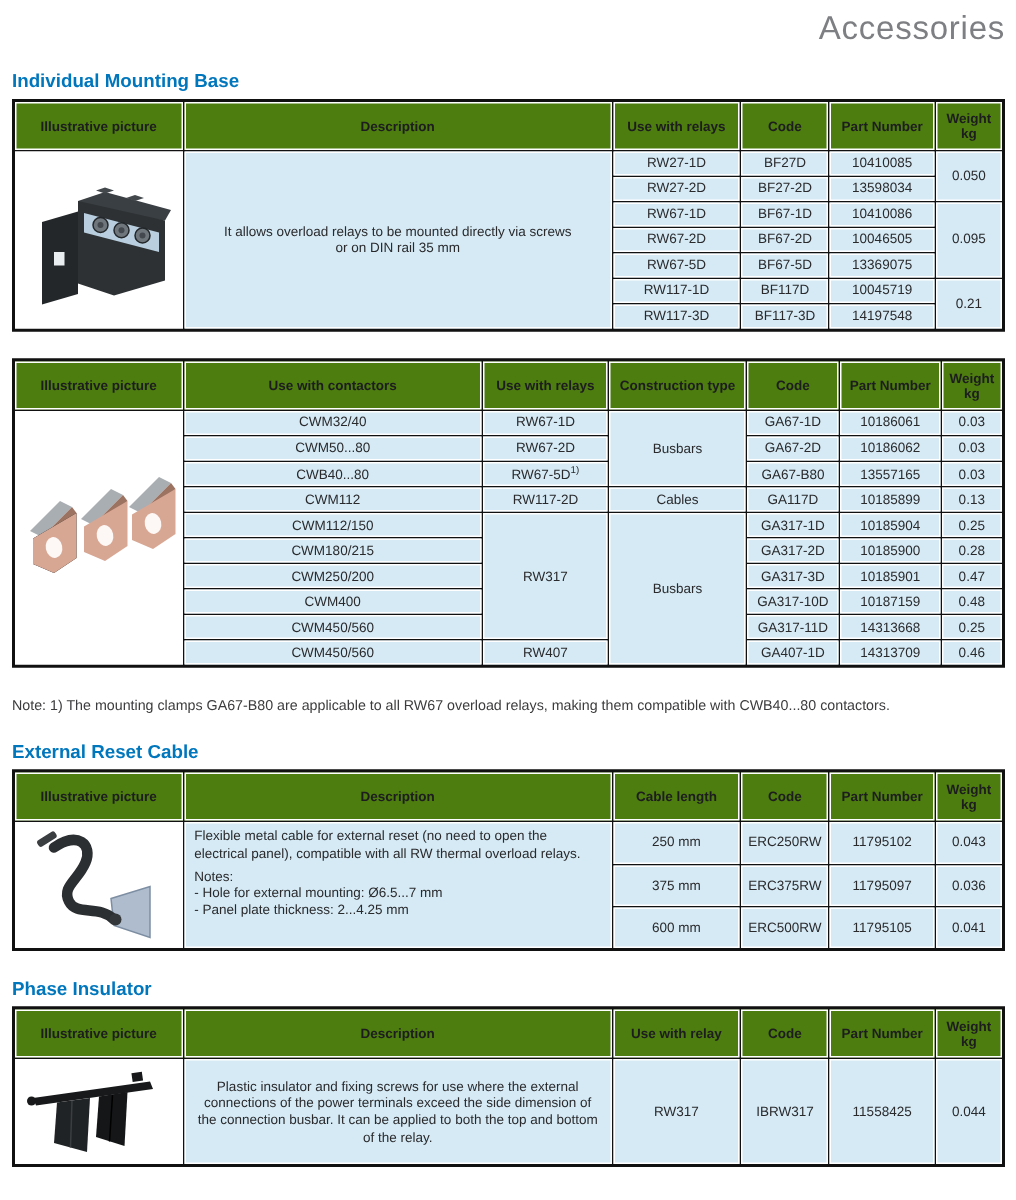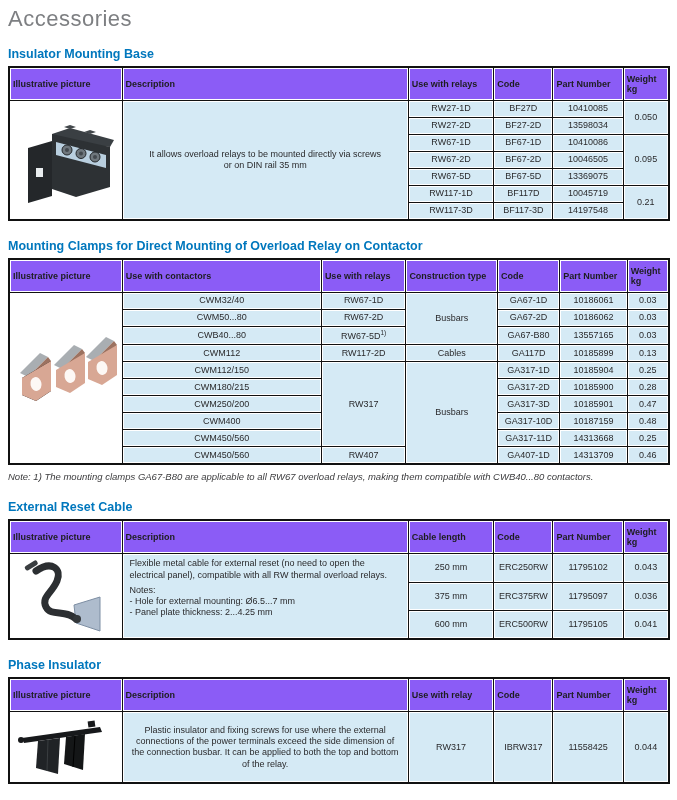--- a/index.html
+++ b/index.html
@@ -1,43 +1,43 @@
 <!DOCTYPE html>
 <html><head>
 <meta charset="utf-8">
 <style>
   html,body{margin:0;padding:0;background:#fff;}
   body{width:677px;height:800px;font-family:"Liberation Sans",sans-serif;color:#2a2a2c;overflow:hidden;}
   .page{padding:6px 7px 0 8px;}
-  .page-title{font-size:22px;font-weight:400;color:#7d7f82;letter-spacing:.5px;}
+  .page-title{font-size:22px;font-weight:400;color:#7d7f82;letter-spacing:.5px;text-align:right;}
   .section{margin-top:18px;}
   .section.first{margin-top:15px;}
   h2{font-size:12.5px;font-weight:bold;color:#0077bd;margin:0 0 5px 0;}
   table{border-collapse:separate;border-spacing:1px;background:#111;border:1px solid #111;table-layout:fixed;width:662px;}
-  th{background:#8b5cf6;border:1px solid #fff;font-size:9px;font-weight:bold;color:#1d1d1f;padding:5px 2px;text-align:left;}
+  th{background:#4d7c0f;border:1px solid #fff;font-size:9px;font-weight:bold;color:#1d1d1f;padding:5px 2px;text-align:center;}
   td{background:#d5eaf5;border:1px solid #fff;font-size:9px;color:#2a2a2c;text-align:center;vertical-align:middle;padding:1px 2px;line-height:1.25;}
   td.pic{background:#fff;padding:0;}
   tr.r15 td{height:12px;}
   tr.r27 td{height:23px;}
   tr.r68 td{height:64px;}
   td.desc-left{text-align:left;padding:3px 6px;vertical-align:top;}
   td.desc-left .main{display:block;margin-bottom:4px;}
   sup{font-size:6.5px;}
-  .note{font-size:9.5px;font-style:italic;color:#3c3c3e;margin-top:6px;}
+  .note{font-size:9.5px;color:#3c3c3e;margin-top:20px;}
   svg{display:block;margin:0 auto;}
 </style>
 </head>
 <body>
 
 <div class="page">
 
   <div class="page-title">Accessories</div>
 
   <div class="section first">
-    <h2>Insulator Mounting Base</h2>
+    <h2>Individual Mounting Base</h2>
     <table>
       <colgroup>
           <col style="width:111px">
           <col style="width:284px">
           <col style="width:84px">
           <col style="width:58px">
           <col style="width:69px">
           <col style="width:44px">
         </colgroup>
       <thead>
@@ -109,21 +109,20 @@
         <tr class="r15">
           <td>RW117-3D</td>
           <td>BF117-3D</td>
           <td>14197548</td>
         </tr>
       </tbody>
     </table>
   </div>
 
   <div class="section">
-    <h2>Mounting Clamps for Direct Mounting of Overload Relay on Contactor</h2>
     <table>
       <colgroup>
           <col style="width:111px">
           <col style="width:197px">
           <col style="width:83px">
           <col style="width:90px">
           <col style="width:61px">
           <col style="width:66px">
           <col style="width:40px">
         </colgroup>

